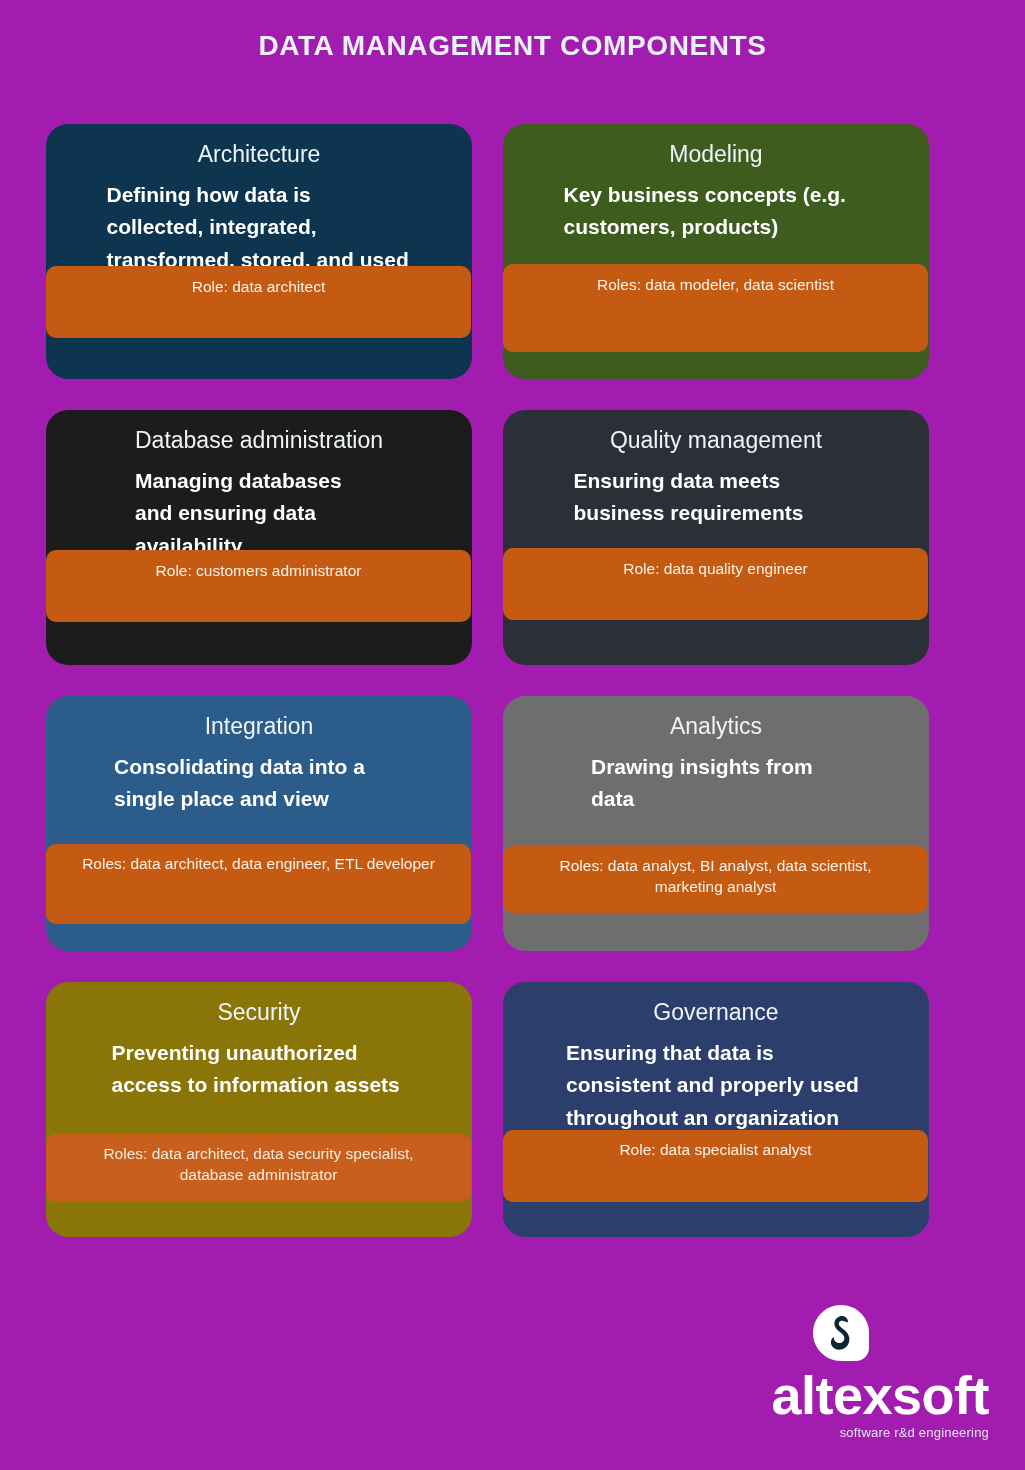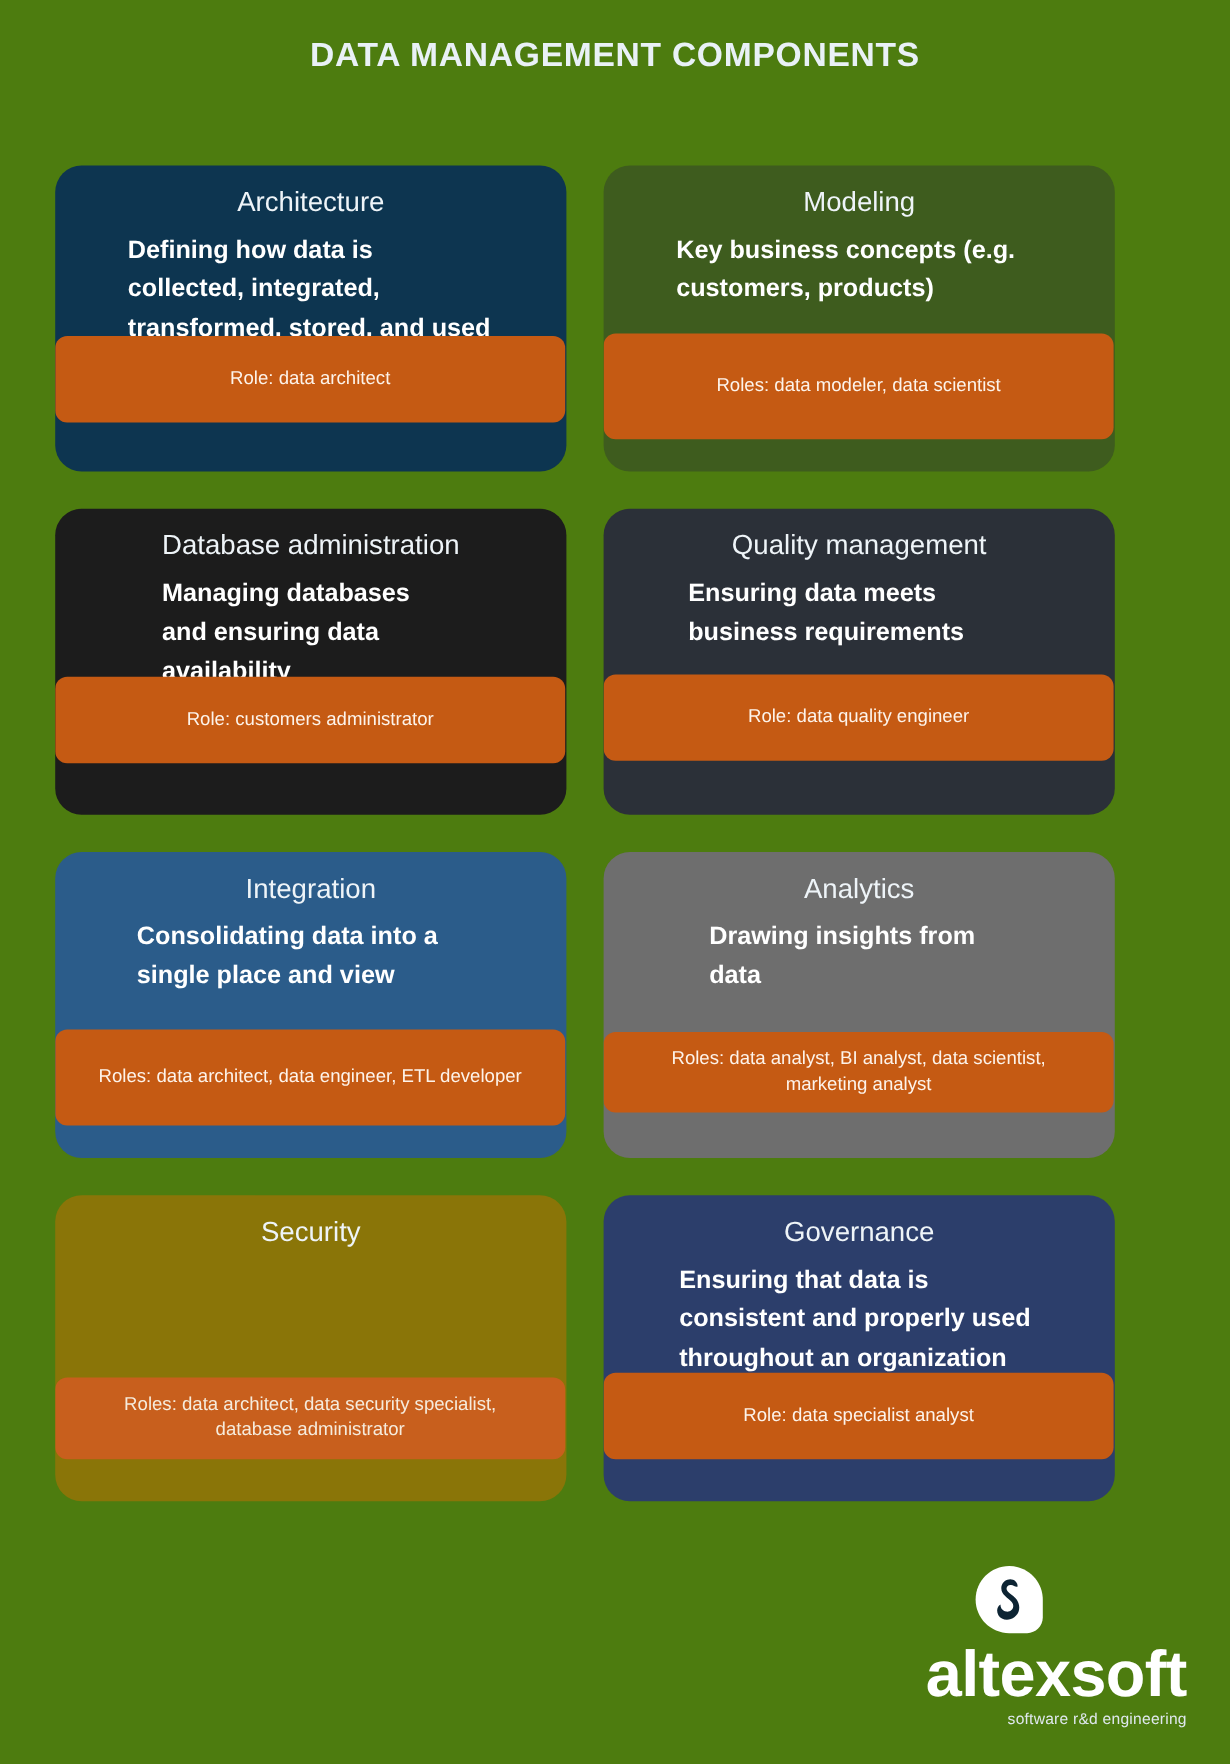--- a/index.html
+++ b/index.html
@@ -9,39 +9,39 @@
     height:1470px;
     background:#0a2232;
     font-family:"Liberation Sans", sans-serif;
     overflow:hidden;
   }
 
   .page {
     position:relative;
     width:1025px;
     height:1470px;
-    background:#4d7c0f;
+    background:#a21caf;
   }
 
   
   .page-title {
     position:absolute;
     top:30px; left:0; right:0;
     text-align:center;
     font-size:28px;
     font-weight:700;
     letter-spacing:0.6px;
     color:#e9f1f6;
     text-transform:uppercase;
   }
 
   
   .grid {
     position:absolute;
-    top:138px;
+    top:124px;
     left:46px;
     width:945px;
     display:grid;
     grid-template-columns:426px 426px;
     column-gap:93px;
     row-gap:42px;
     gap:31px;
   }
 
   
@@ -84,21 +84,21 @@
   }
 
   
   .role-band {
     position:absolute;
     left:0;
     width:425px;
     background:#c55a13;
     border-radius:10px;
     display:flex;
-    align-items:center;
+    align-items:flex-start;
     justify-content:center;
     padding:10px 20px;
   }
 
   .role-text {
     font-size:15.5px;
     font-weight:400;
     color:#fdf3ea;
     text-align:center;
     line-height:1.4;
@@ -232,20 +232,23 @@
         </div>
       </div>
       <div class="role-band band-6">
         <div class="role-text" style="max-width:330px;">Roles: data analyst, BI analyst, data scientist, marketing analyst</div>
       </div>
     </div>
 
     <div class="card" style="background: rgb(138, 117, 8);">
       <div class="card-top">
         <div class="card-title">Security</div>
+        <div class="card-desc-wrap">
+          <div class="card-desc" style="max-width:295px;">Preventing unauthorized access to information assets</div>
+        </div>
       </div>
       <div class="role-band band-7">
         <div class="role-text" style="max-width:345px;">Roles: data architect, data security specialist, database administrator</div>
       </div>
     </div>
 
     <div class="card" style="background: rgb(44, 62, 107);">
       <div class="card-top">
         <div class="card-title">Governance</div>
         <div class="card-desc-wrap">

